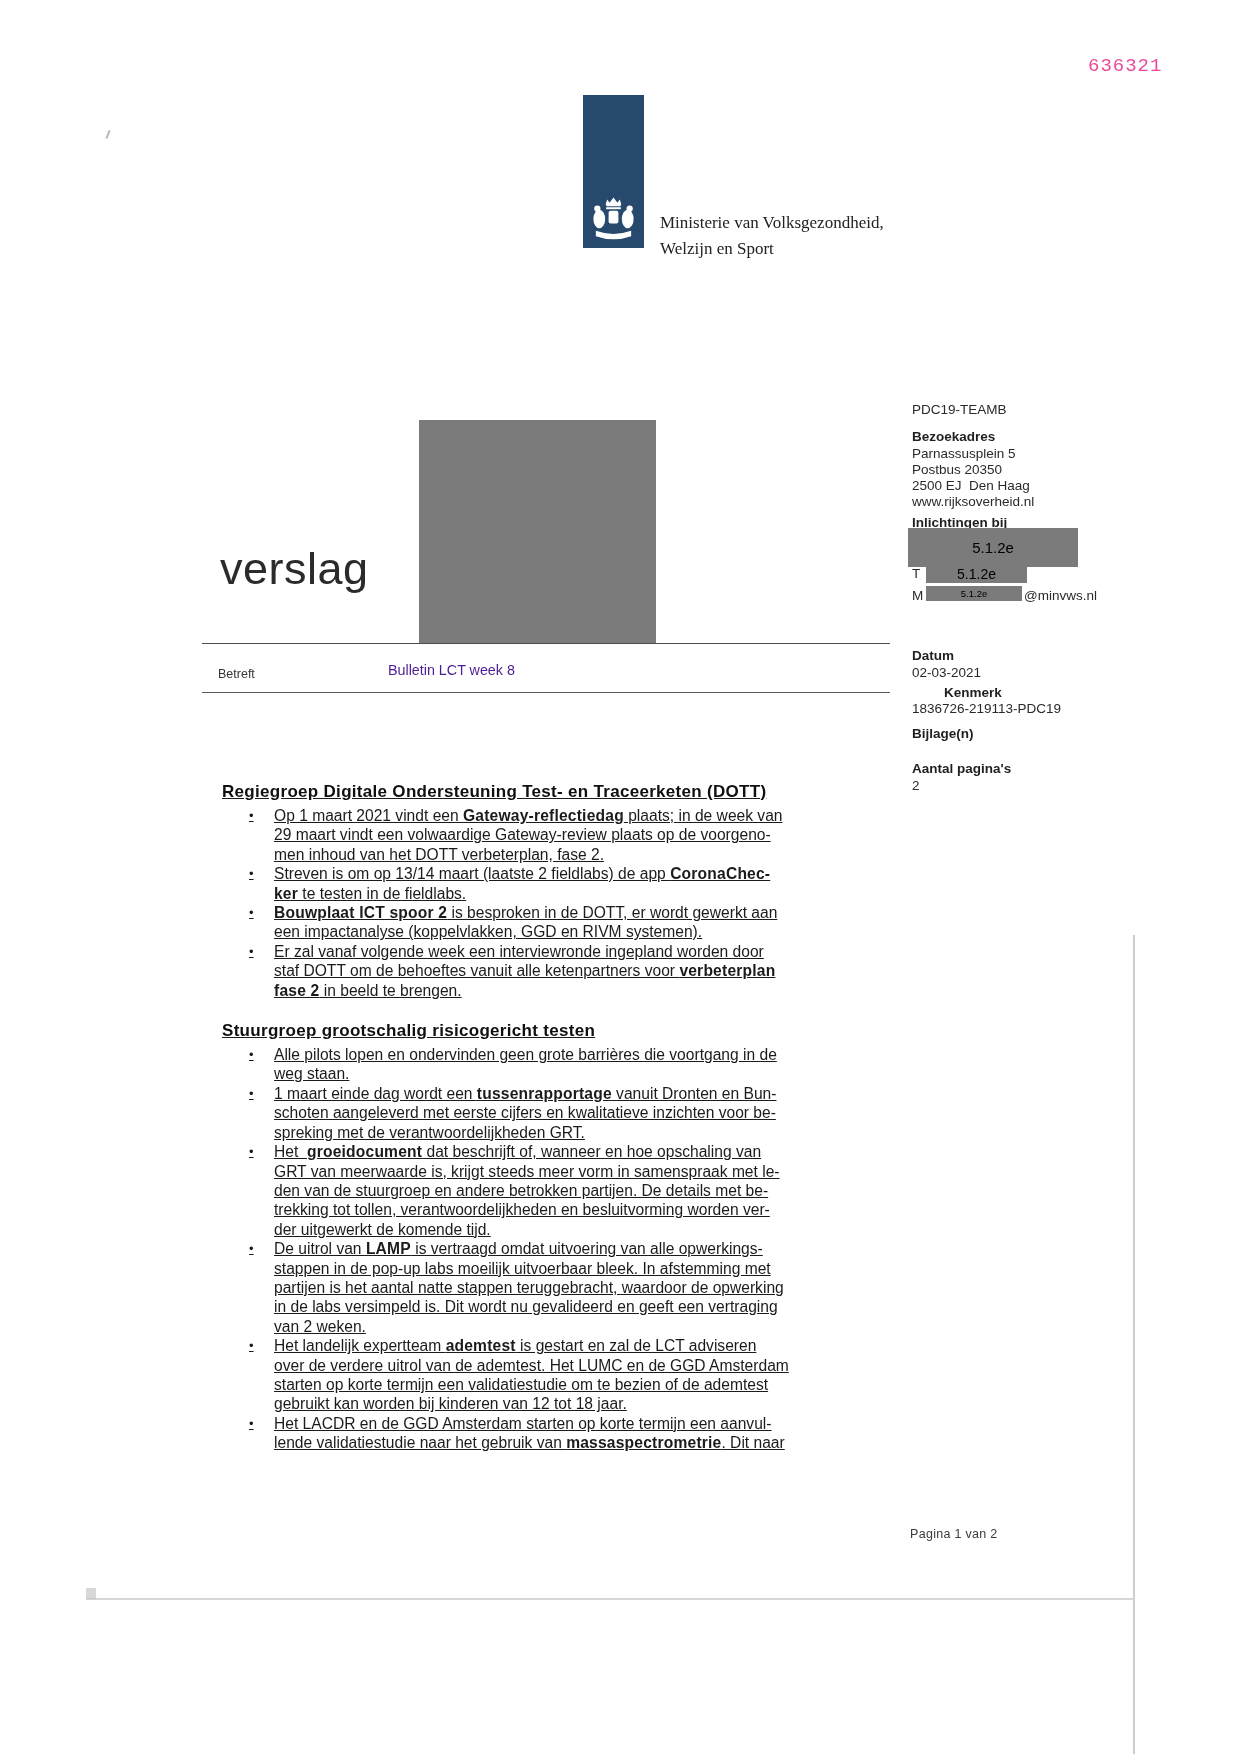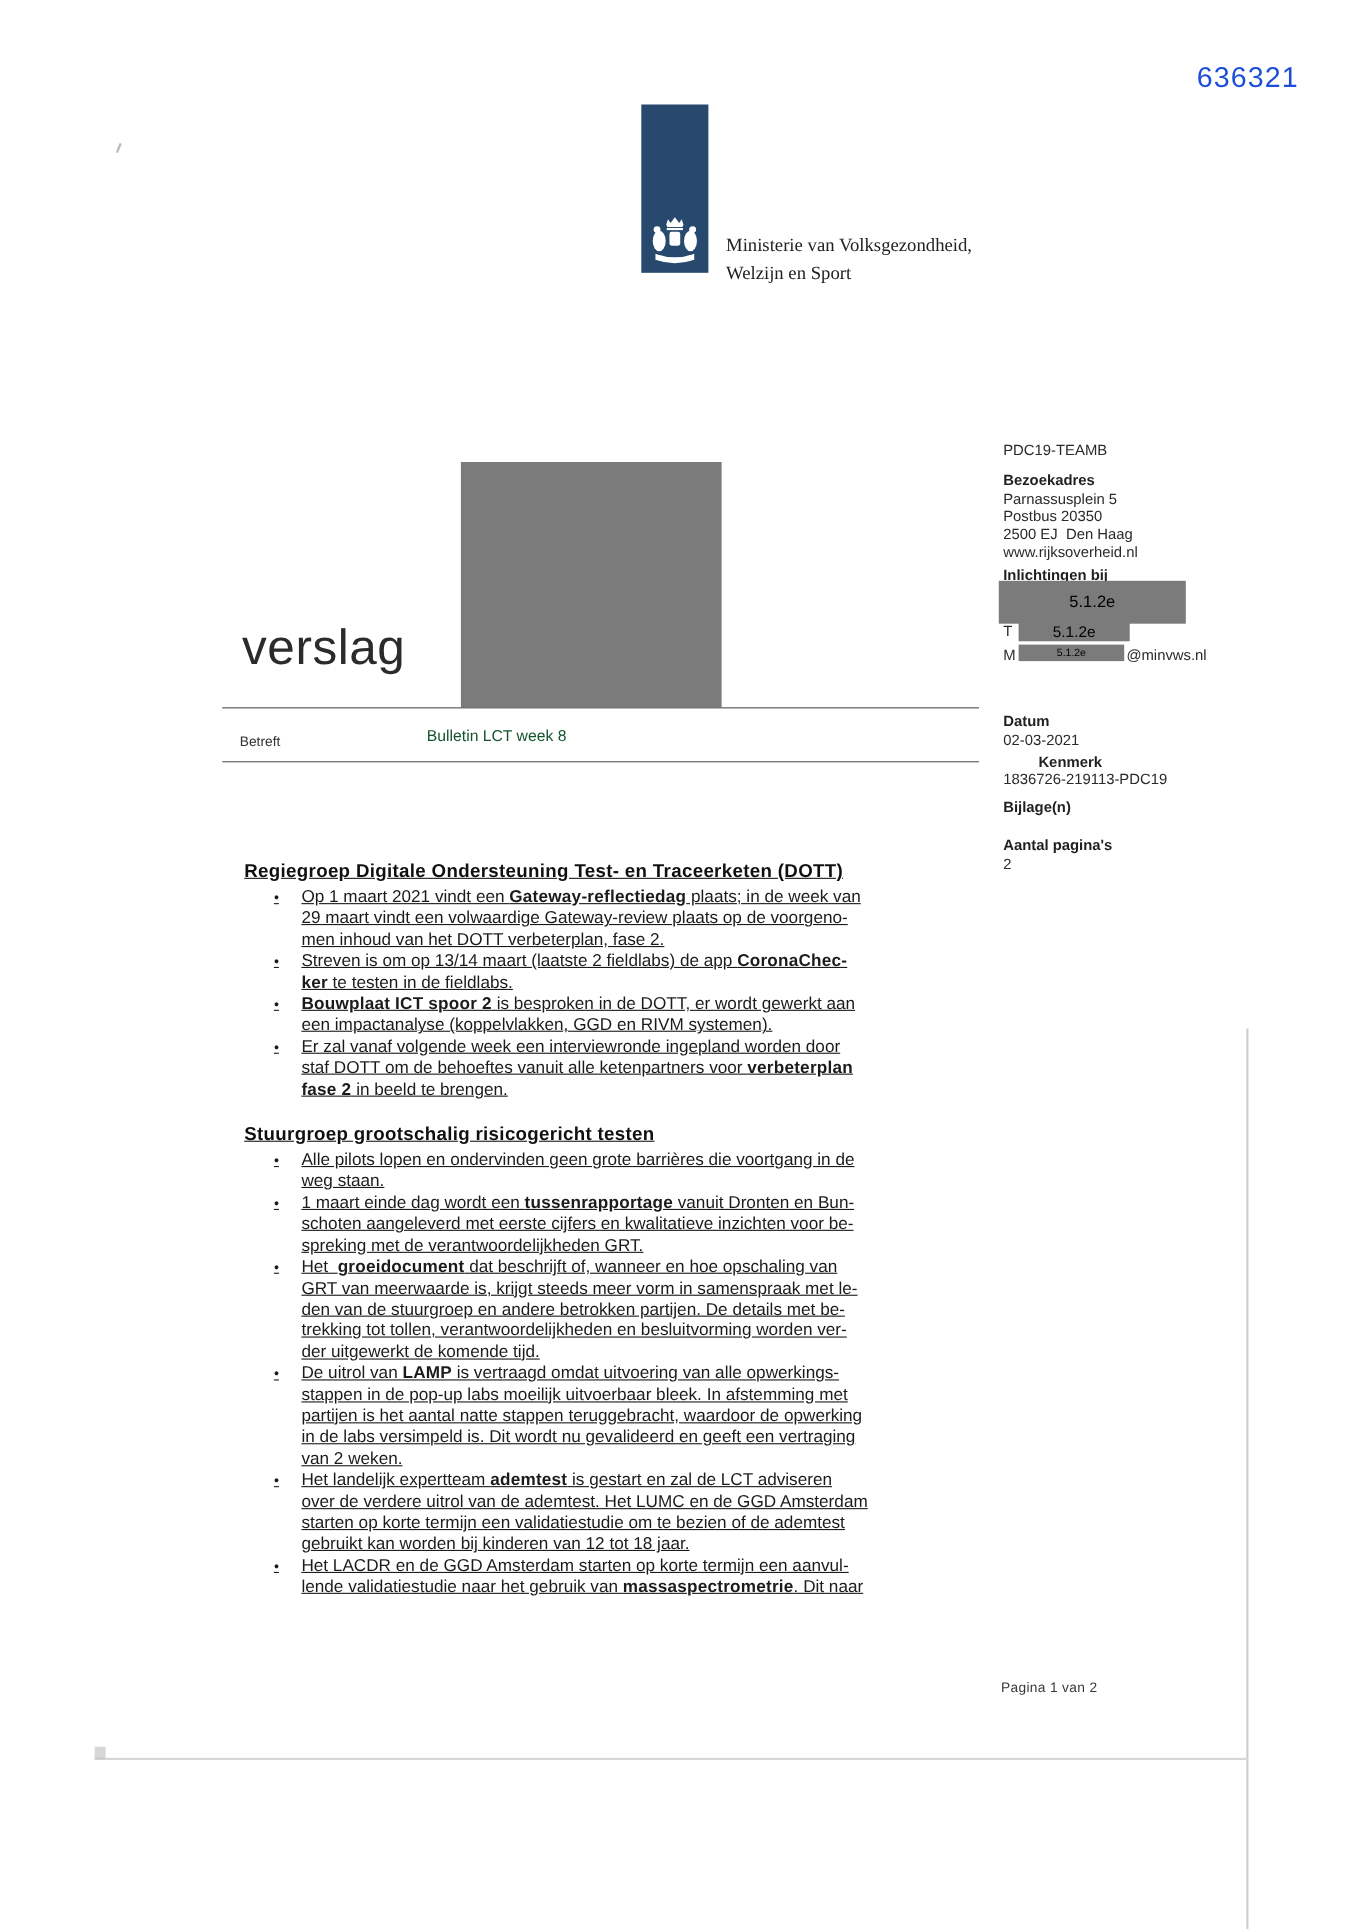--- a/index.html
+++ b/index.html
@@ -4,35 +4,35 @@
 <style>
   html,body{margin:0;padding:0;background:#e8e8e8;}
   .page{
     position:relative;width:1241px;height:1754px;background:#ffffff;
     font-family:"Liberation Sans", sans-serif;color:#1c1c1c;overflow:hidden;
     margin:0 auto;
   }
   .abs{position:absolute;}
 
   
-  .doc-number{left:1088px;top:55px;font-size:26px;letter-spacing:1px;color:#1d4ed8;}
+  .doc-number{left:1088px;top:55px;font-size:19px;letter-spacing:1px;color:#ec4899;font-family:Liberation Mono, monospace;}
   .logo-bar{left:583px;top:95px;width:61px;height:153px;background:#27496d;}
   .emblem{position:absolute;left:6px;bottom:6px;width:49px;height:46px;}
   .ministry{left:660px;top:210px;font-family:"Liberation Serif", serif;
     font-size:17px;line-height:26px;color:#222;}
 
   
-  .title{left:220px;top:543px;font-size:45px;color:#2b2b2b;letter-spacing:0.5px;margin-top:20px;}
+  .title{left:220px;top:543px;font-size:45px;color:#2b2b2b;letter-spacing:0.5px;}
   .redaction{background:#7b7b7b;color:#000000;display:flex;align-items:center;justify-content:center;}
   .redaction-main{left:419px;top:420px;width:237px;height:223px;}
   .rule{background:#4e4e4e;height:1.4px;}
   .rule1{left:202px;top:643px;width:688px;}
   .rule2{left:202px;top:692px;width:688px;background:#5a5a5a;height:1.2px;}
   .betreft-label{left:218px;top:667px;font-size:12.5px;color:#333;}
-  .betreft-value{left:388px;top:662px;font-size:14.3px;color:#14532d;}
+  .betreft-value{left:388px;top:662px;font-size:14.3px;color:#4c1d95;}
 
   
   .side{font-size:13.5px;line-height:16px;color:#2a2a2a;white-space:pre;}
   .side.b{font-weight:bold;color:#1f1f1f;}
   .sb-box1{left:908px;top:528px;width:170px;height:39px;font-size:15px;}
   .sb-box2{left:926px;top:564px;width:101px;height:19px;font-size:14px;}
   .sb-box3{left:926px;top:586px;width:96px;height:15px;font-size:9.5px;}
 
   
   .body-text{left:222px;top:782px;width:680px;font-size:15.6px;line-height:19.4px;color:#1b1b1b;text-decoration:underline;}

